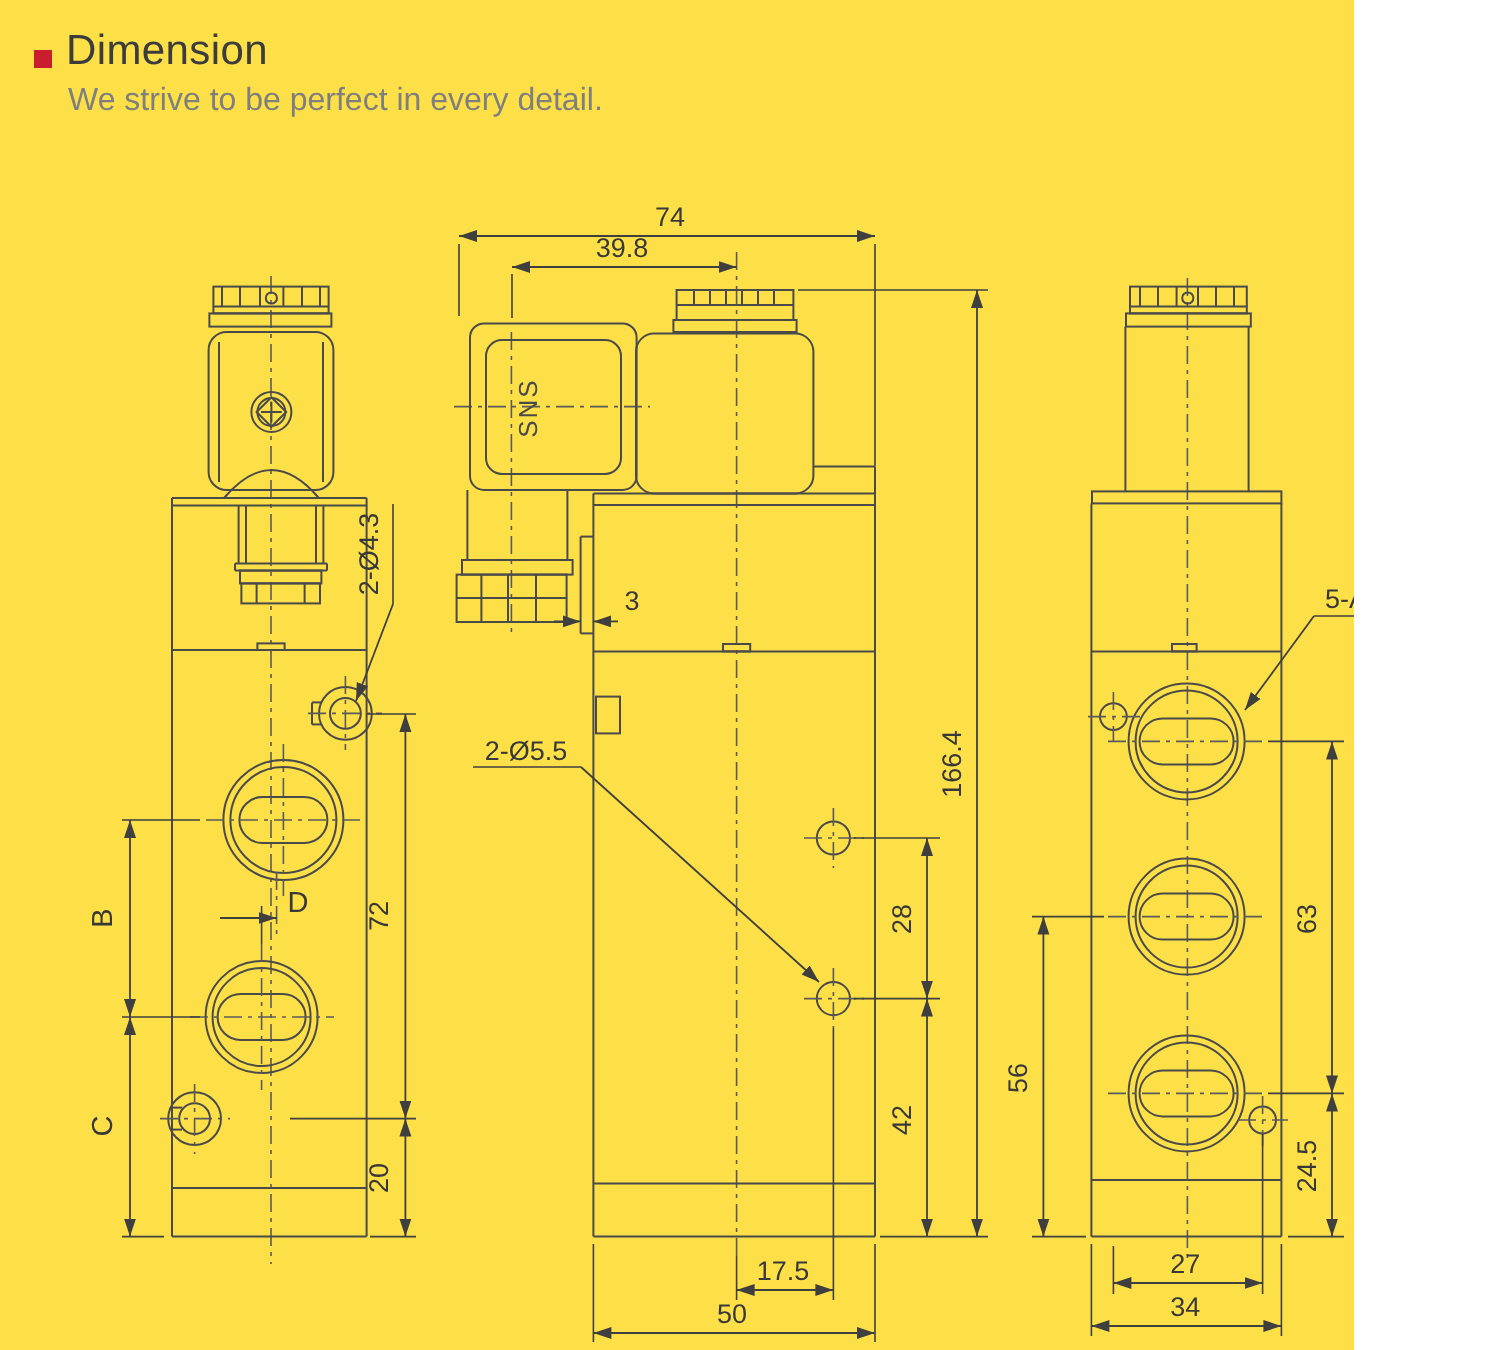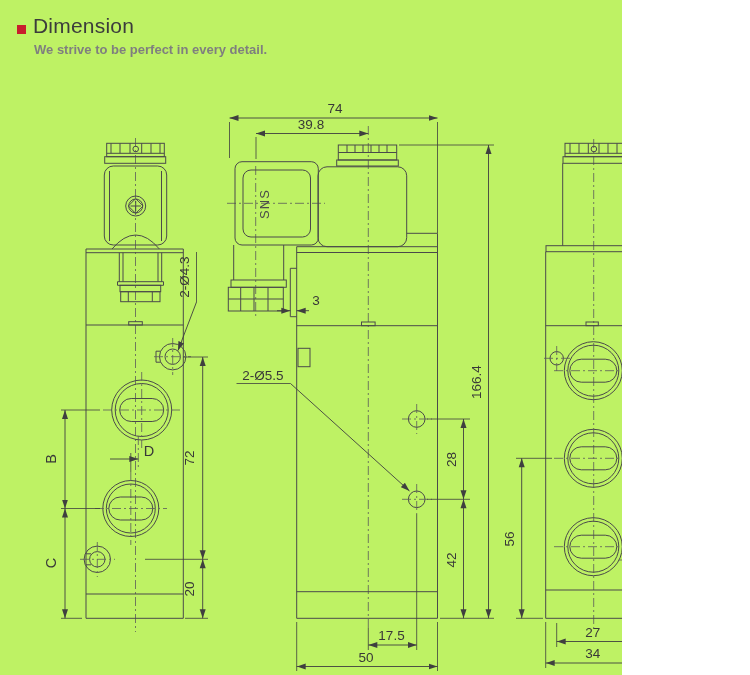--- a/index.html
+++ b/index.html
@@ -1,21 +1,21 @@
 <!DOCTYPE html>
 <html><head>
 <meta charset="utf-8">
 <style>
   html,body{margin:0;padding:0;background:#ffffff;}
-  .page{position:relative;width:622px;height:675px;background:#bef264;overflow:hidden;
+  .page{position:relative;width:677px;height:675px;background:#fde047;overflow:hidden;
         font-family:"Liberation Sans", sans-serif;}
   .hdr{position:absolute;left:0;top:0;width:100%;z-index:2;}
   .hdr .bullet{position:absolute;left:17px;top:25px;width:9px;height:9px;background:#c81e2d;}
   .hdr .title{position:absolute;left:33px;top:14px;font-size:21px;color:#3c3c3c;font-weight:500;letter-spacing:0.2px;}
-  .hdr .subtitle{position:absolute;left:34px;top:42px;font-size:13px;color:#7f7f7f;font-weight:bold;}
+  .hdr .subtitle{position:absolute;left:34px;top:42px;font-size:16px;color:#7f7f7f;}
   svg{position:absolute;left:0;top:0;}
   .ln{stroke:#4a4a4a;stroke-width:1;fill:none;}
   .cl{stroke:#5a5a5a;stroke-width:0.8;fill:none;stroke-dasharray:9 3 2 3;}
   .dim{stroke:#3f3f3f;stroke-width:0.9;fill:none;}
   .ext{stroke:#3f3f3f;stroke-width:0.8;fill:none;}
   .dt{font-family:"Liberation Sans", sans-serif;font-size:13.5px;fill:#383838;}
   .dtl{font-family:"Liberation Sans", sans-serif;font-size:14.5px;fill:#383838;}
   .brand{font-family:"Liberation Sans", sans-serif;font-size:13px;fill:#4a4a4a;letter-spacing:1px;}
 </style>
 </head>

